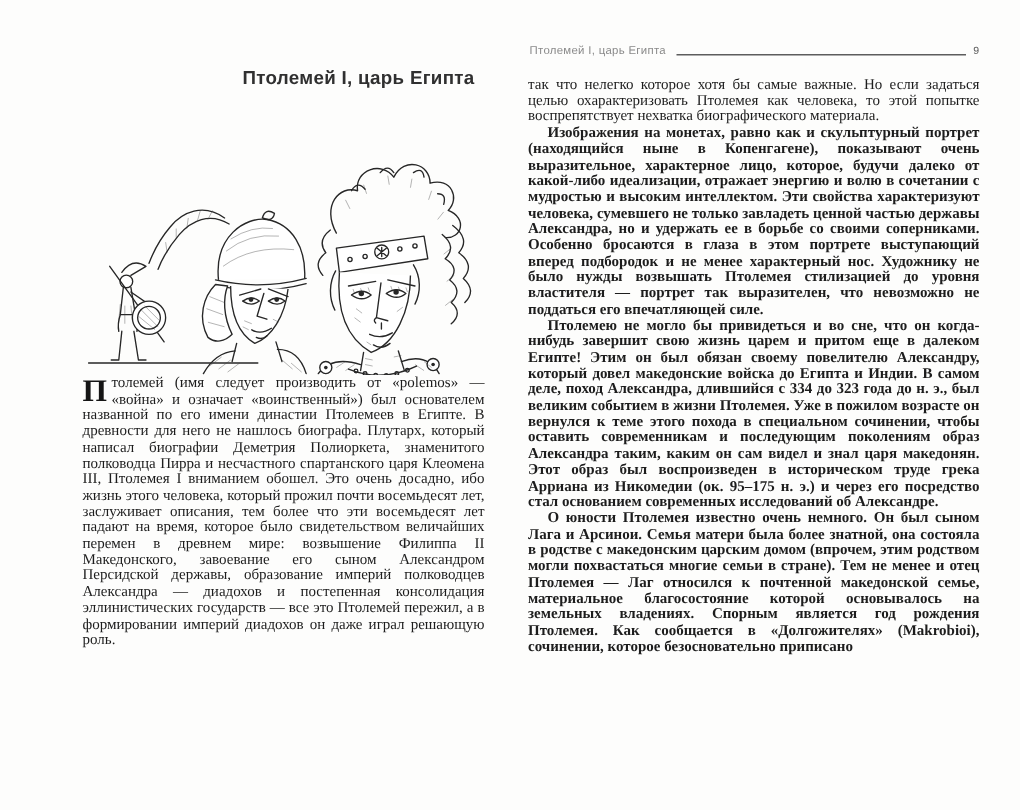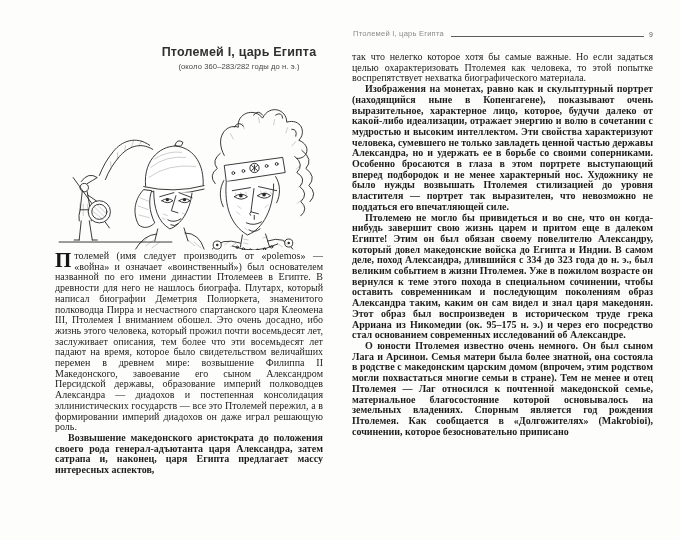--- a/index.html
+++ b/index.html
@@ -51,21 +51,20 @@
   .page-number{font-size:7px;color:#5a5a5a;}
 </style>
 </head>
 <body>
 
 <div class="spread">
 
   <section class="page left">
     <div class="title-block">
       <h1 class="chapter-title">Птолемей I, царь Египта</h1>
-      <div class="chapter-subtitle">(около 360–283/282 годы до н. э.)</div>
     </div>
 
     <div class="illustration">
       <svg viewBox="0 0 270 155" xmlns="http://www.w3.org/2000/svg">
 
         <path class="ink" d="M6 148 H118" stroke-width="0.8"></path>
 
         <g>
           <path class="ink" d="M28 88 Q35 78 44 84 Q39 87 34 90"></path>
           <circle class="ink-f" cx="31" cy="94" r="4.2"></circle>
@@ -149,21 +148,20 @@
             <circle cx="163" cy="151" r="1.2" fill="#272727"></circle>
           <circle class="ink-f" cx="234" cy="149" r="4"></circle>
             <circle cx="234" cy="149" r="1.2" fill="#272727"></circle>
           <path class="hatch" d="M170 151 l6 -4 M176 153 l6 -4 M222 149 l6 4 M228 147 l5 4"></path>
         </g>
       </svg>
     </div>
 
     <div class="body-text">
         <p class="para"><span class="dropcap">П</span>толемей (имя следует производить от «polemos» — «война» и означает «воинственный») был основателем названной по его имени династии Птолемеев в Египте. В древности для него не нашлось биографа. Плутарх, который написал биографии Деметрия Полиоркета, знаменитого полководца Пирра и несчастного спартанского царя Клеомена III, Птолемея I вниманием обошел. Это очень досадно, ибо жизнь этого человека, который прожил почти восемьдесят лет, заслуживает описания, тем более что эти восемьдесят лет падают на время, которое было свидетельством величайших перемен в древнем мире: возвышение Филиппа II Македонского, завоевание его сыном Александром Персидской державы, образование империй полководцев Александра — диадохов и постепенная консолидация эллинистических государств — все это Птолемей пережил, а в формировании империй диадохов он даже играл решающую роль.</p>
-        <p class="para indent">Возвышение македонского аристократа до положения своего рода генерал-адъютанта царя Александра, затем сатрапа и, наконец, царя Египта предлагает массу интересных аспектов,</p>
       </div>
   </section>
 
   <section class="page right">
     <div class="running-header">
       <span class="header-title">Птолемей I, царь Египта</span>
       <span class="header-rule"></span>
       <span class="page-number">9</span>
     </div>
 

